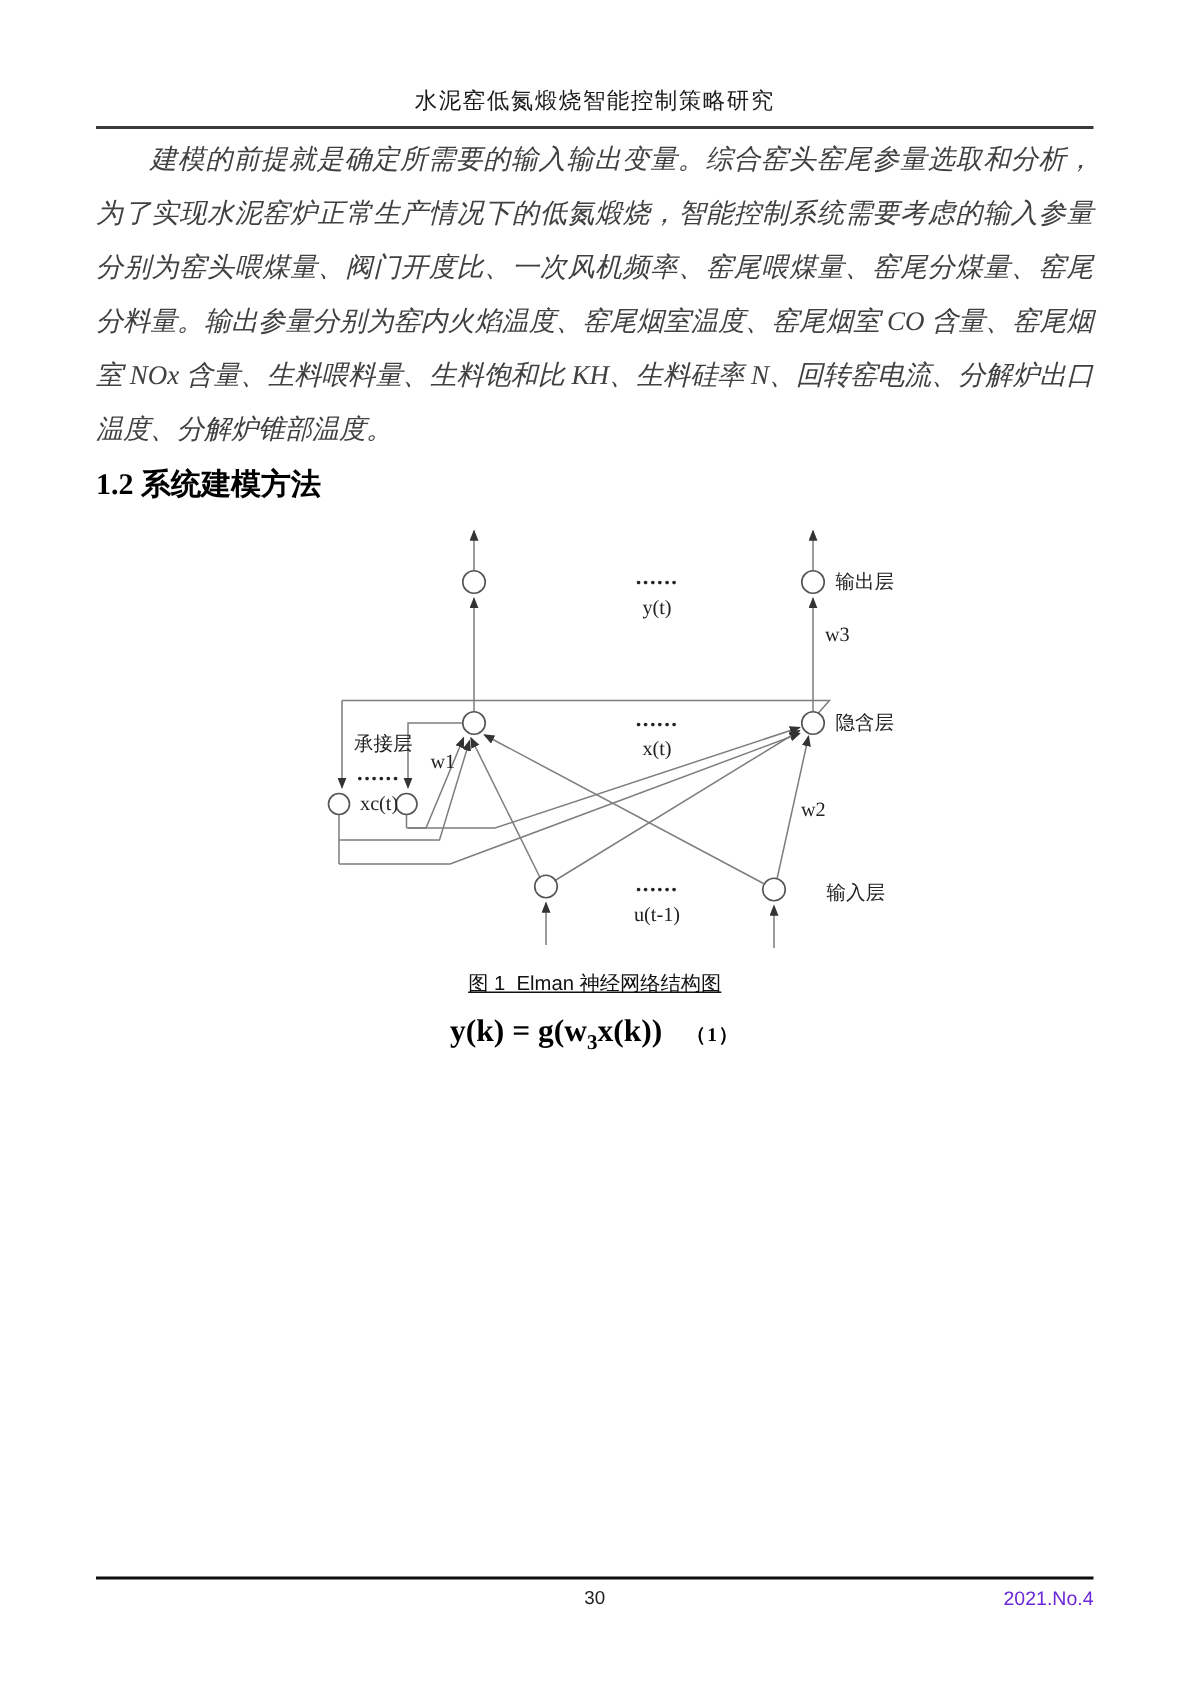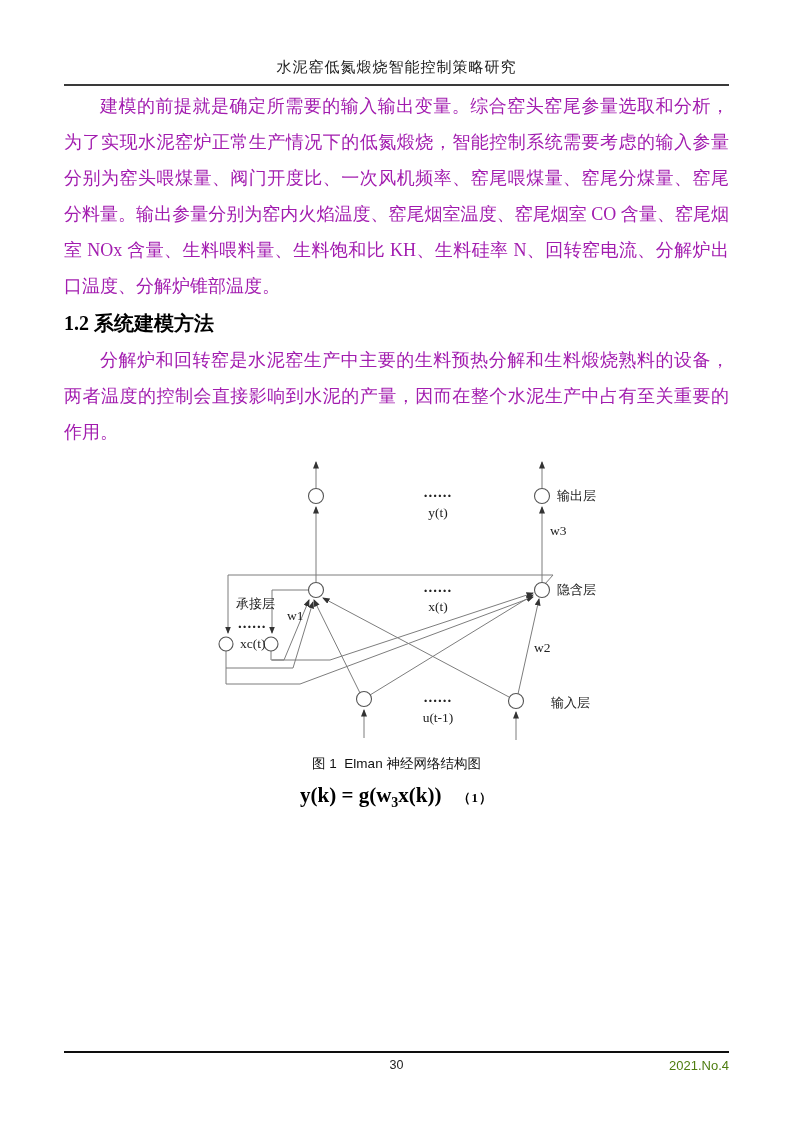--- a/index.html
+++ b/index.html
@@ -22,75 +22,75 @@
   }
   
   .body-text{
     position:absolute;top:88px;left:64px;width:665px;
   }
   .para{
     margin:0;
     font-size:18px;line-height:36px;
     text-align:justify;text-justify:inter-ideograph;
     text-indent:2em;
-    color:#a21caf;
+    color:#404040;
+    font-style:italic;
   }
   .para sup{font-size:11px;line-height:0;}
   .section-heading{
     margin:0;font-size:20px;line-height:38px;font-weight:bold;color:#000;
     font-family:"Liberation Serif", serif;
   }
   
   .figure-wrap{margin:2px 0 0 121px;width:470px;height:300px;}
   .figure-wrap svg{display:block;}
   .fig-caption{
     margin-top:3px;text-align:center;
     font-family:"Liberation Sans", sans-serif;
-    font-size:13.5px;color:#111;white-space:pre;
+    font-size:13.5px;color:#111;white-space:pre;text-decoration:underline;
   }
   .after-fig{margin-top:9px;}
   .formula-row{
     margin-top:10px;text-align:center;font-size:21px;color:#000;
     font-family:"Liberation Serif", serif;
     font-weight:bold;
   }
   .formula-row sub{font-size:14px;}
   .eqnum{font-size:13px;margin-left:16px;letter-spacing:1px;}
   
   .footer-rule{
     position:absolute;top:1051px;left:64px;width:665px;
     border-top:2.5px solid #0e0e0e;height:0;
   }
   .footer-page{
     position:absolute;top:1058px;left:0;width:100%;text-align:center;
     font-family:"Liberation Sans", sans-serif;font-size:12.5px;color:#222;
   }
   .footer-issue{
     position:absolute;top:1058px;right:64px;
-    font-family:"Liberation Sans", sans-serif;font-size:13px;color:#4d7c0f;
+    font-family:"Liberation Sans", sans-serif;font-size:13px;color:#6d28d9;
   }
   
   .svg-cjk{font-family:"Liberation Sans", sans-serif;font-size:13px;fill:#222;}
   .svg-math{font-family:"Liberation Serif", serif;font-size:13.5px;fill:#222;}
   .svg-dots{font-family:"Liberation Serif", serif;font-size:15px;font-weight:bold;fill:#222;letter-spacing:1px;}
 </style>
 </head>
 <body>
 
 <div class="page">
 
   <div class="doc-header">水泥窑低氮煅烧智能控制策略研究</div>
   <div class="header-rule"></div>
 
   <div class="body-text">
     <p class="para">建模的前提就是确定所需要的输入输出变量。综合窑头窑尾参量选取和分析，为了实现水泥窑炉正常生产情况下的低氮煅烧，智能控制系统需要考虑的输入参量分别为窑头喂煤量、阀门开度比、一次风机频率、窑尾喂煤量、窑尾分煤量、窑尾分料量。输出参量分别为窑内火焰温度、窑尾烟室温度、窑尾烟室 CO 含量、窑尾烟室 NOx 含量、生料喂料量、生料饱和比 KH、生料硅率 N、回转窑电流、分解炉出口温度、分解炉锥部温度。</p>
 
     <h2 class="section-heading">1.2 系统建模方法</h2>
 
-    <p class="para">分解炉和回转窑是水泥窑生产中主要的生料预热分解和生料煅烧熟料的设备，两者温度的控制会直接影响到水泥的产量，因而在整个水泥生产中占有至关重要的作用。</p>
 
 
     <div class="figure-wrap">
       <svg width="470" height="300" viewBox="185 598 470 300" xmlns="http://www.w3.org/2000/svg">
         <defs>
           <marker id="arr" markerWidth="9" markerHeight="8" refX="6.5" refY="3" orient="auto" markerUnits="userSpaceOnUse">
             <path d="M0,0 L7.5,3 L0,6 Z" fill="#333"></path>
           </marker>
         </defs>
 

